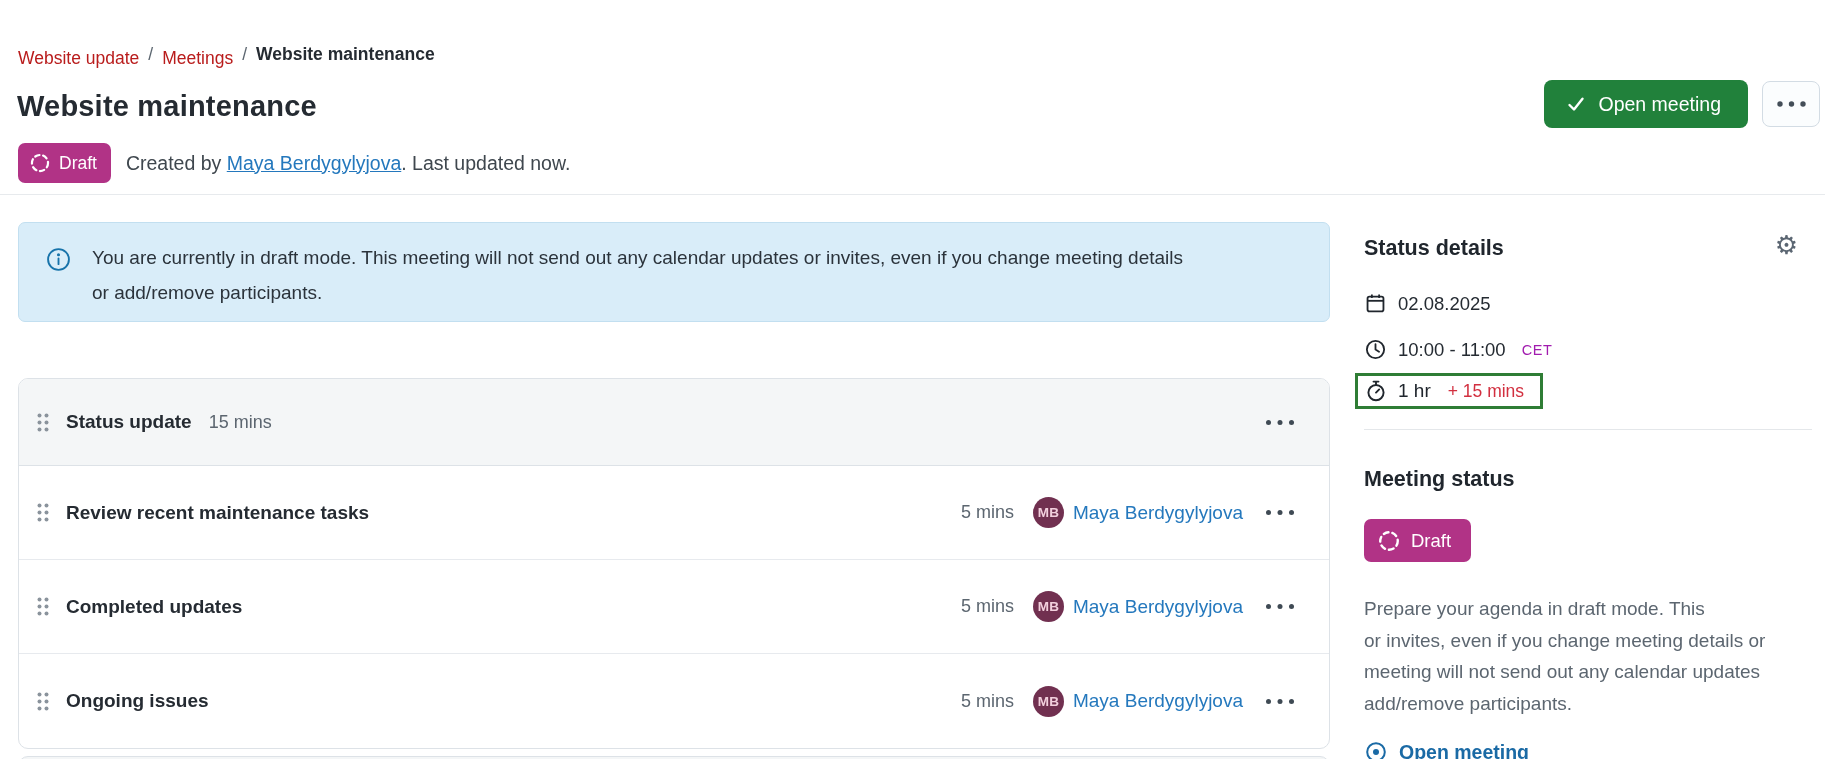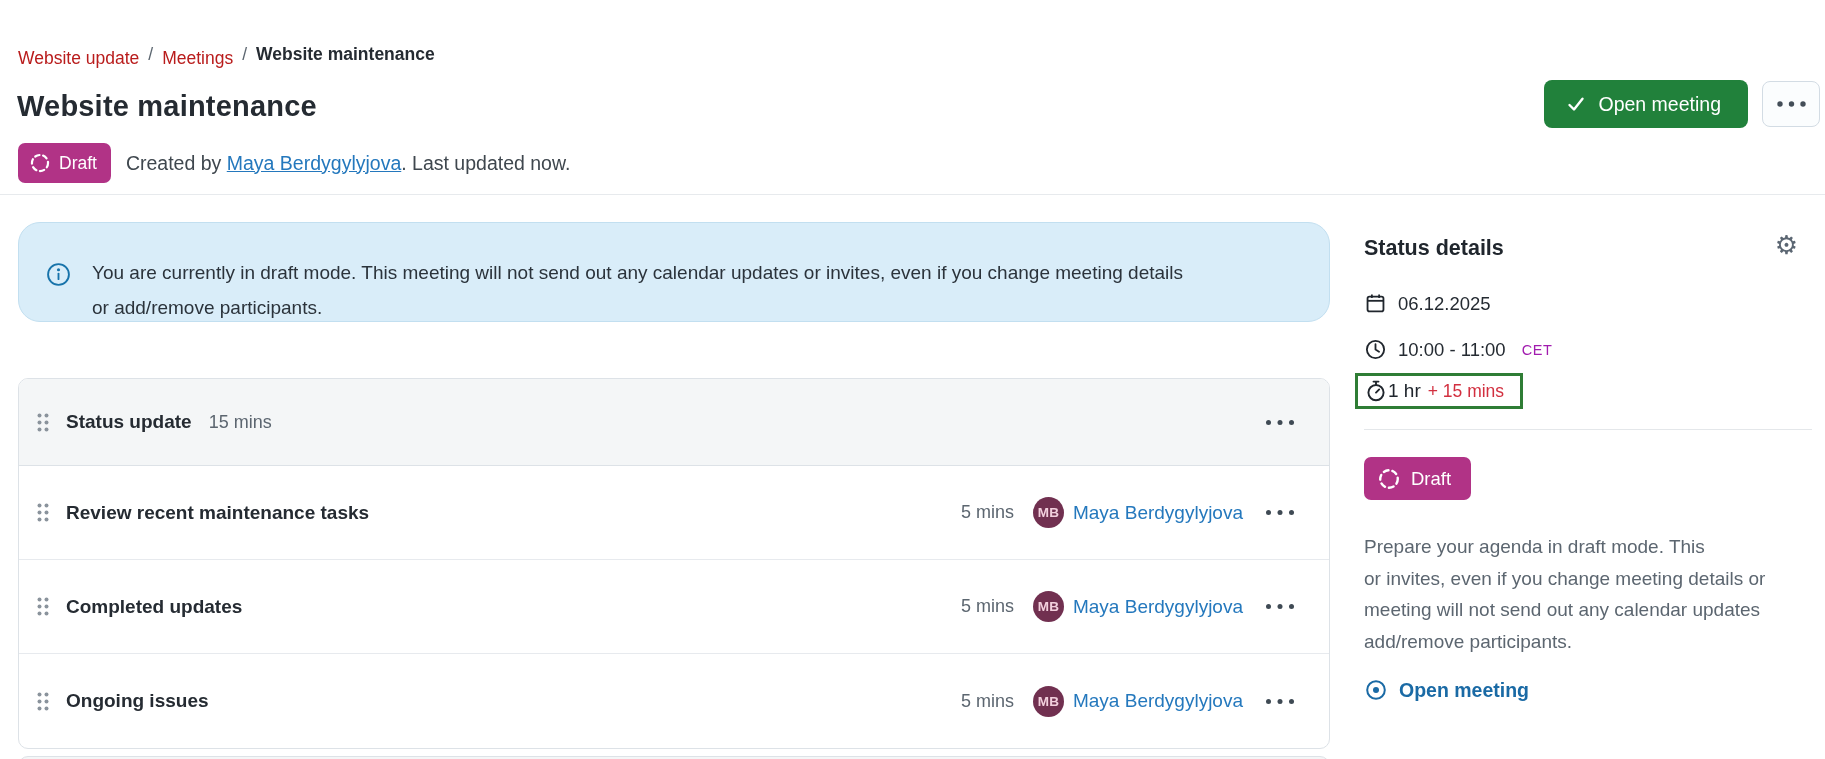--- a/index.html
+++ b/index.html
@@ -57,22 +57,22 @@
     cursor:pointer;
   }
   .header-divider {
     position:absolute; left:0; top:194px; width:1825px; height:1px;
     background:#e7eaed;
   }
 
   
   .info-banner {
     position:absolute; left:18px; top:222px; width:1312px; height:100px;
-    background:#d9edf9; border:1px solid #c2dff0; border-radius:22px;
-    display:flex; padding:32px 30px 0 27px;
+    background:#d9edf9; border:1px solid #c2dff0; border-radius:7px;
+    display:flex; padding:17px 30px 0 27px;
   }
   .info-banner .icon-wrap { margin-top:7px; flex:0 0 auto; }
   .info-text {
     margin-left:21px; font-size:19px; line-height:35px; color:#2b333b;
   }
 
   
   .agenda-card {
     position:absolute; left:18px; top:378px; width:1312px;
     border:1px solid #dde2e7; border-radius:10px; overflow:hidden;
@@ -122,21 +122,21 @@
   }
   .detail-row {
     display:flex; align-items:center; gap:11px;
     font-size:18.5px; color:#252b32;
   }
   .detail-row.date-row { margin-top:31px; }
   .detail-row.time-row { margin-top:23px; }
   .tz { font-size:14.5px; color:#a21caf; letter-spacing:0.6px; margin-left:5px; }
   .duration-box {
     margin-top:12px; margin-left:-9px;
-    display:inline-flex; align-items:center; 
+    display:inline-flex; align-items:center; gap:10px;
     border:3px solid #2f7d35; padding:3px 16px 3px 6px;
     background:#ffffff; cursor:pointer;
   }
   .duration-main { font-size:19px; color:#20262d; }
   .duration-added { font-size:17.5px; color:#d22f3f; margin-left:7px; }
   .sidebar-divider { margin-top:20px; height:1px; background:#e4e7ea; width:448px; }
   .status-heading { margin-top:37px; }
   .status-badge {
     margin-top:27px;
     display:inline-flex; align-items:center; gap:10px;
@@ -344,21 +344,21 @@
 
   <div class="detail-row date-row">
     <span style="display:inline-flex;">
       <svg width="23" height="23" viewBox="0 0 24 24" fill="none" stroke="#20262d" stroke-width="1.9">
           <rect x="3.7" y="4.8" width="16.6" height="15.5" rx="2"></rect>
           <line x1="3.7" y1="9.2" x2="20.3" y2="9.2"></line>
           <line x1="8.2" y1="2.6" x2="8.2" y2="6.2"></line>
           <line x1="15.8" y1="2.6" x2="15.8" y2="6.2"></line>
         </svg>
     </span>
-    <span>06.12.2025</span>
+    <span>02.08.2025</span>
   </div>
 
   <div class="detail-row time-row">
     <span style="display:inline-flex;">
       <svg width="23" height="23" viewBox="0 0 24 24" fill="none" stroke="#20262d" stroke-width="1.9">
           <circle cx="12" cy="12" r="9"></circle>
           <polyline points="12,6.5 12,12 15.7,14.3" stroke-linecap="round" stroke-linejoin="round"></polyline>
         </svg>
     </span>
     <span>10:00 - 11:00</span>
@@ -373,20 +373,21 @@
           <line x1="9.5" y1="2.6" x2="14.5" y2="2.6" stroke-linecap="round"></line>
           <line x1="12" y1="13.6" x2="15.2" y2="10.4" stroke-linecap="round"></line>
         </svg>
     </span>
     <span class="duration-main">1 hr</span>
     <span class="duration-added">+ 15 mins</span>
   </div>
 
   <div class="sidebar-divider"></div>
 
+  <h2 class="status-heading">Meeting status</h2>
 
   <div>
     <span class="status-badge">
       <span style="display:inline-flex;">
         <svg width="24" height="24" viewBox="0 0 20 20">
             <circle cx="10" cy="10" r="7.3" fill="none" stroke="#ffffff" stroke-width="2" stroke-dasharray="4.1 3.3" stroke-linecap="round"></circle>
           </svg>
       </span>
       <span>Draft</span>
     </span>

